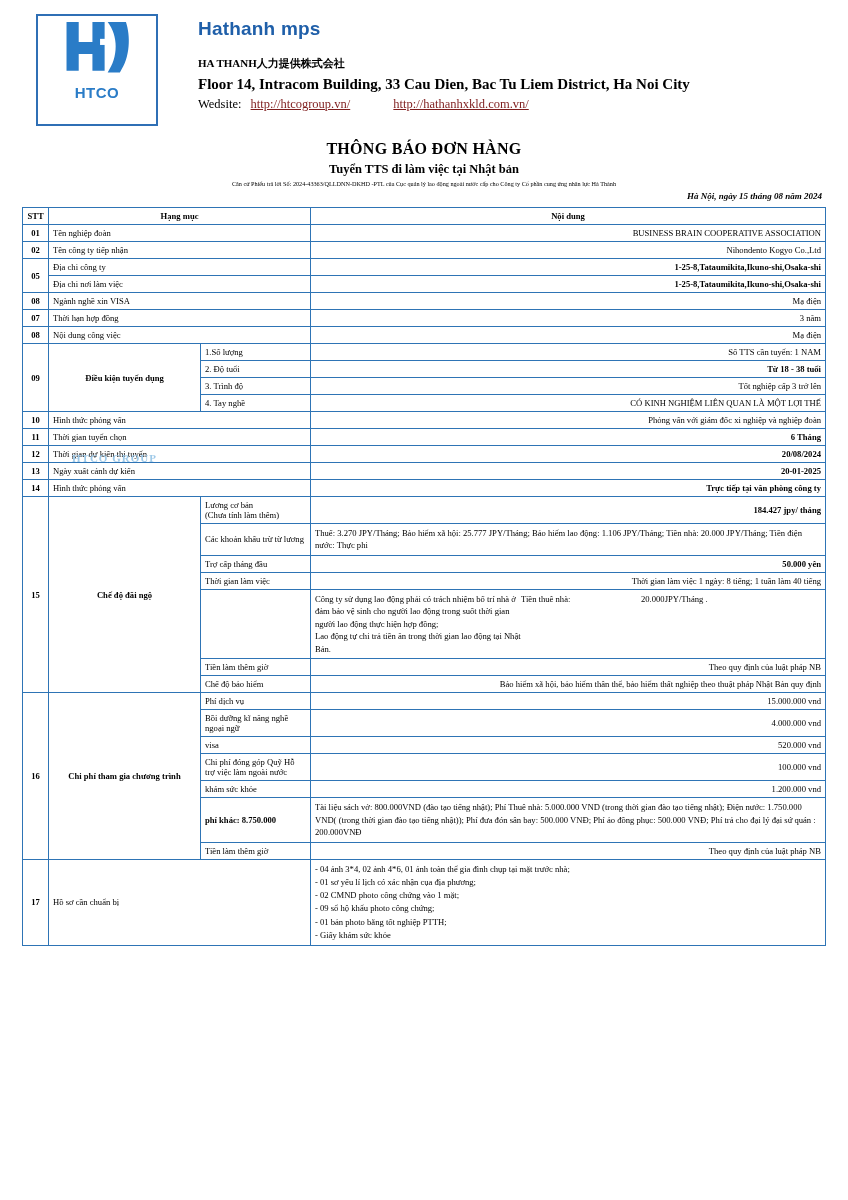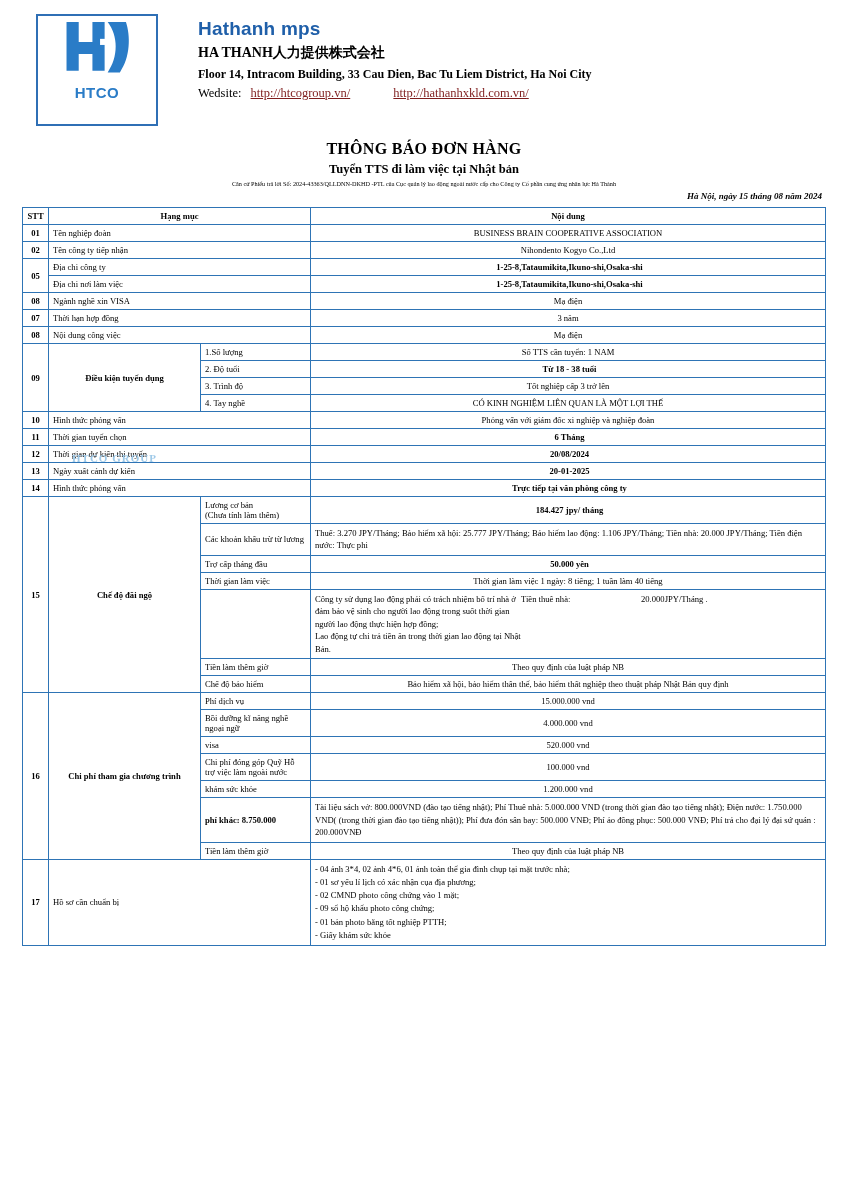--- a/index.html
+++ b/index.html
@@ -25,22 +25,22 @@
   .logo-text {
     font-family: "Liberation Sans", sans-serif;
     font-size: 15px; font-weight: bold; color: #2a7cc7; letter-spacing: .5px;
     margin-top: 2px;
   }
   .head-txt { padding-left: 26px; padding-top: 4px; }
   .brand {
     font-family: "Liberation Sans", sans-serif;
     color: #1f5fa9; font-weight: bold; font-size: 19px; letter-spacing: .2px;
   }
-  .brand-jp { font-size: 14px; font-weight: bold; margin-top: 4px; }
-  .addr { font-size: 12px; font-weight: bold; margin-top: 5px; }
+  .brand-jp { font-size: 11px; font-weight: bold; margin-top: 16px; }
+  .addr { font-size: 15px; font-weight: bold; margin-top: 5px; }
   .web-row { font-size: 12.5px; margin-top: 4px; }
   .web-row a { color: #7f1d1d; text-decoration: underline; margin-left: 6px; }
   .web-row a + a { margin-left: 40px; }
 
   
   .title-main {
     text-align: center; font-weight: bold; font-size: 16px; margin-top: 14px;
     letter-spacing: .3px;
   }
   .title-sub { text-align: center; font-weight: bold; font-size: 12.5px; margin-top: 4px; }
@@ -56,21 +56,21 @@
     border: 1px solid #2e74b5;
     padding: 3px 4px;
     font-size: 8.6px;
     vertical-align: middle;
   }
   th.hd { font-weight: bold; font-size: 9.6px; text-align: center; }
   td.stt { width: 26px; text-align: center; font-weight: bold; font-size: 8.6px; }
   td.cat { width: 152px; font-size: 8.6px; }
   td.cat.ctr { text-align: center; font-weight: bold; }
   td.sub { width: 110px; font-size: 8.6px; }
-  td.val { text-align: center; }
+  td.val { text-align: right; }
   td.val.b { font-weight: bold; padding-left: 7px; }
   td.val.left { text-align: left; }
   .pad6 { padding: 6px 6px; }
   .lh { line-height: 1.45; }
   .block-left { text-align: left; padding: 5px 7px; }
   .twocol { display: flex; }
   .twocol .c1 { flex: 1 1 auto; }
   .twocol .c2 { flex: 0 0 300px; display:flex; }
   .twocol .c2 .lbl { width: 120px; }
   ul.docs { margin: 0; padding: 0; list-style: none; }

